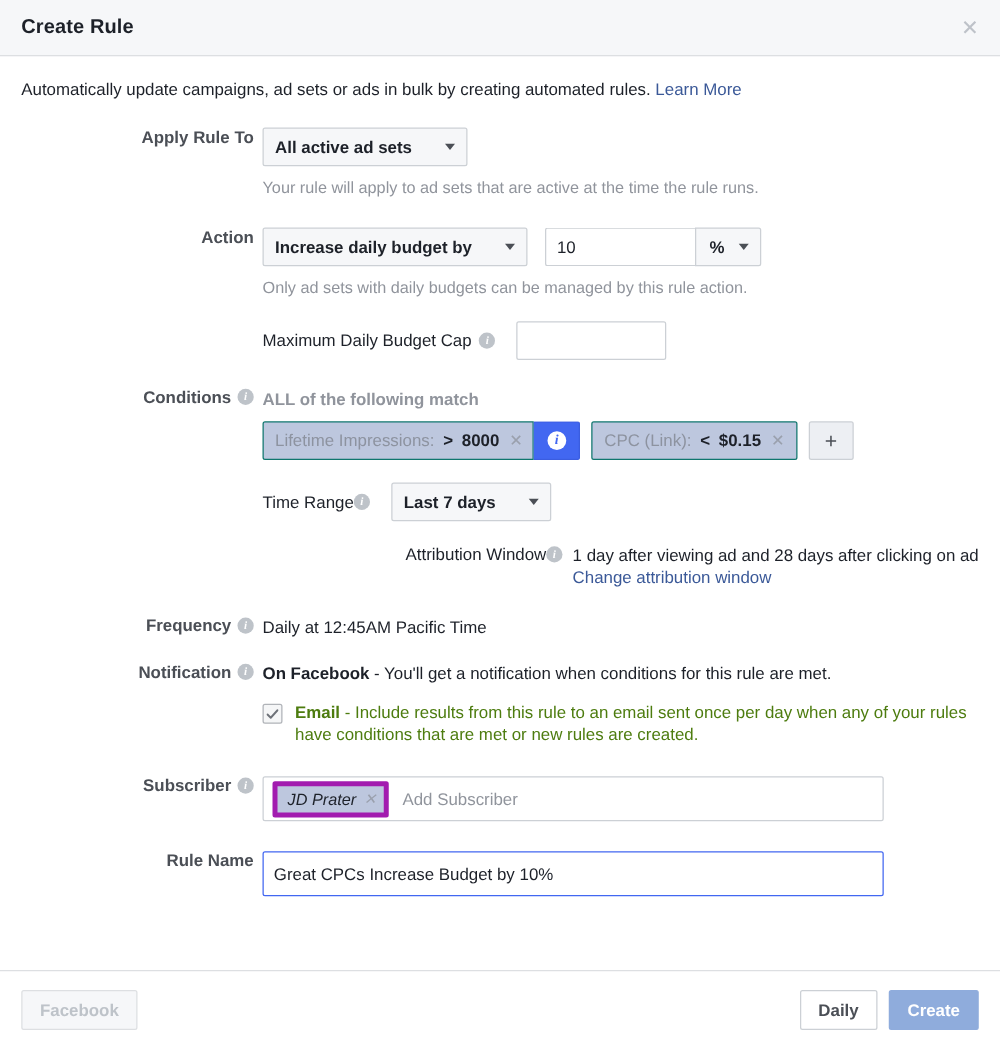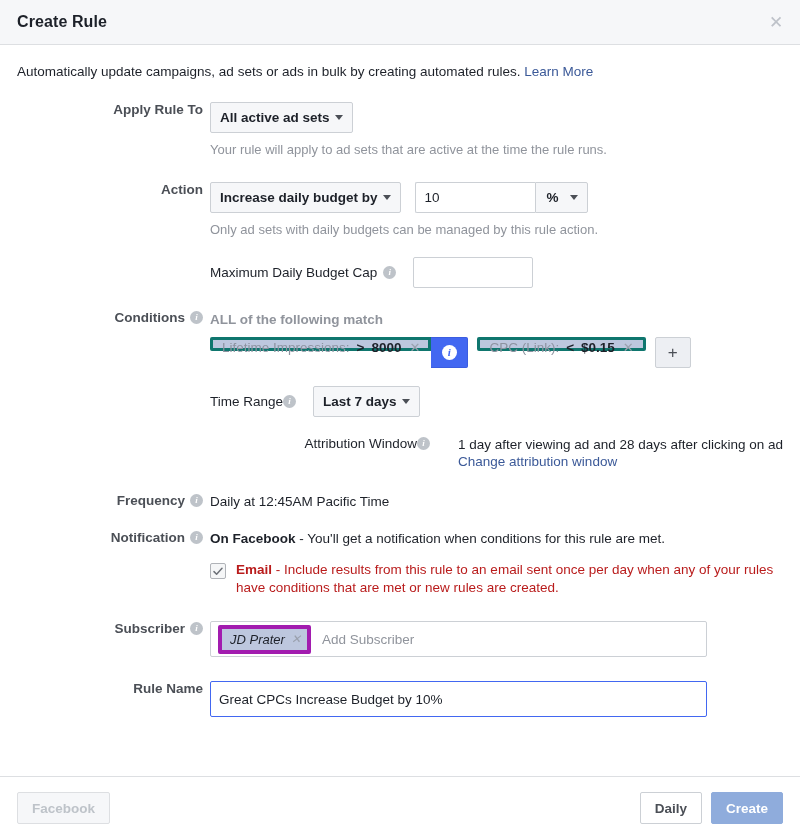--- a/index.html
+++ b/index.html
@@ -121,21 +121,21 @@
     font-family: "Liberation Serif", serif;
     line-height: 1;
     cursor: pointer;
     vertical-align: middle;
   }
 
   
   .btn-select {
     display: inline-flex;
     align-items: center;
-    gap: 3px;
+    gap: 24px;
     background: #f6f7f9;
     border: 1px solid #ccd0d5;
     border-radius: 2px;
     padding: 0 9px;
     height: 31px;
     box-sizing: border-box;
     font-size: 13.5px;
     font-weight: bold;
     color: #1d2129;
     cursor: pointer;
@@ -231,26 +231,26 @@
   }
   .cond-tokens {
     display: flex;
     align-items: stretch;
     margin-top: 10px;
     gap: 9px;
   }
   .token-group { display: flex; align-items: stretch; }
   .token {
     display: inline-flex;
-    align-items: flex-start;
+    align-items: center;
     gap: 7px;
     background: #bdc7de;
-    border: 3px solid #0f766e;
+    border: 1px solid #0f766e;
     border-radius: 2px 0 0 2px;
-    height: 14px;
+    height: 31px;
     padding: 0 8px 0 9px;
     box-sizing: border-box;
     font-size: 13.5px;
     cursor: pointer;
     white-space: nowrap;
   }
   .token.solo {
     border-radius: 2px;
     padding-right: 9px;
   }
@@ -353,21 +353,21 @@
     background: #f5f6f7;
     display: flex;
     align-items: center;
     justify-content: center;
     margin-top: 2px;
     cursor: pointer;
   }
   .checkbox svg { display: block; }
   .cb-text {
     font-size: 13.5px;
-    color: #b91c1c;
+    color: #4d7c0f;
     line-height: 18px;
     max-width: 548px;
   }
 
   
   .token-input {
     border: 1px solid #ccd0d5;
     border-radius: 2px;
     background: #fff;
     height: 36px;
@@ -560,21 +560,21 @@
             <span>Last 7 days</span>
             <span class="caret"></span>
           </div>
         </div>
 
         <div class="attr-row">
           <span class="sub-label">
             <span>Attribution Window</span>
             <span class="info">i</span>
           </span>
-          <div style="margin-left:20px;">
+          <div style="margin-left:0;">
             <div class="attr-val">1 day after viewing ad and 28 days after clicking on ad</div>
             <a class="attr-link">Change attribution window</a>
           </div>
         </div>
       </div>
     </div>
 
     <div class="row mt-24">
       <div class="lbl">
         <span>Frequency</span>

